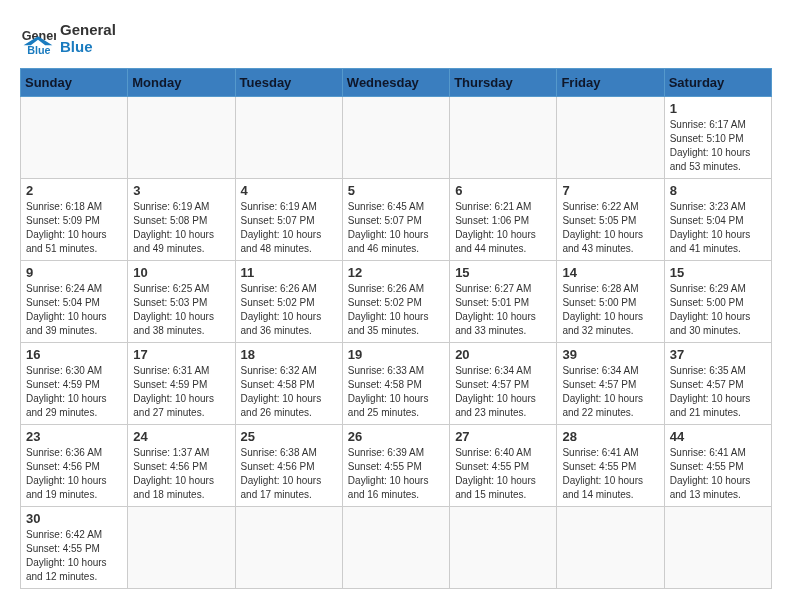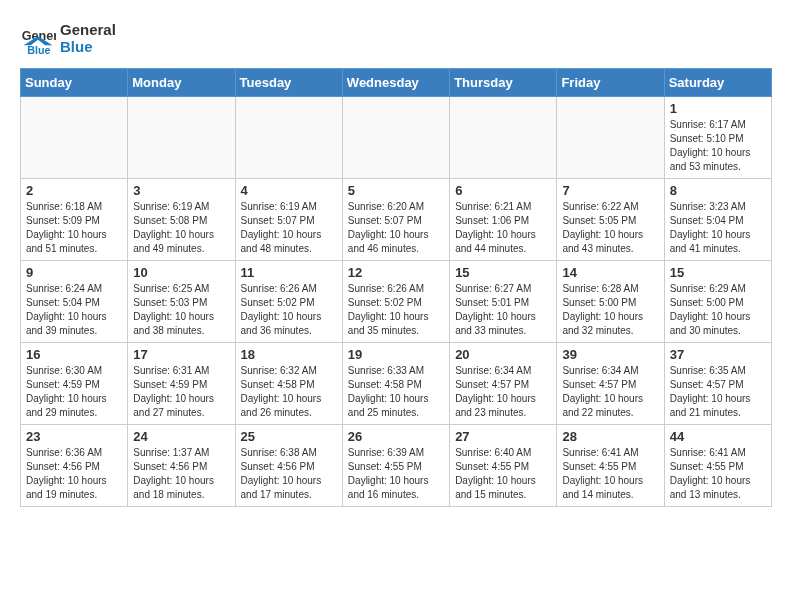--- a/index.html
+++ b/index.html
@@ -37,21 +37,21 @@
       font-size: 16px;
       color: #555;
     }
     .calendar {
       width: 100%;
       border-collapse: collapse;
       border: 1px solid #ccc;
     }
     .calendar th {
       background-color: #3a7ebf;
-      color: #ffffff;
+      color: #0f172a;
       font-size: 13px;
       font-weight: bold;
       padding: 6px 4px;
       text-align: left;
       border: 1px solid #5599cc;
     }
     .calendar td {
       width: calc(100% / 7);
       vertical-align: top;
       padding: 4px 5px;
@@ -143,21 +143,21 @@
 Daylight: 10 hours and 49 minutes.</div>
         </td>
         <td>
           <span class="day-number">4</span>
           <div class="day-info">Sunrise: 6:19 AM
 Sunset: 5:07 PM
 Daylight: 10 hours and 48 minutes.</div>
         </td>
         <td>
           <span class="day-number">5</span>
-          <div class="day-info">Sunrise: 6:20 AM
+          <div class="day-info">Sunrise: 6:45 AM
 Sunset: 5:07 PM
 Daylight: 10 hours and 46 minutes.</div>
         </td>
         <td>
           <span class="day-number">6</span>
           <div class="day-info">Sunrise: 6:21 AM
 Sunset: 1:06 PM
 Daylight: 10 hours and 44 minutes.</div>
         </td>
         <td>
@@ -298,14 +298,28 @@
 Sunset: 4:55 PM
 Daylight: 10 hours and 14 minutes.</div>
         </td>
         <td>
           <span class="day-number">44</span>
           <div class="day-info">Sunrise: 6:41 AM
 Sunset: 4:55 PM
 Daylight: 10 hours and 13 minutes.</div>
         </td>
       </tr>
+      <tr class="last-row">
+        <td>
+          <span class="day-number">30</span>
+          <div class="day-info">Sunrise: 6:42 AM
+Sunset: 4:55 PM
+Daylight: 10 hours and 12 minutes.</div>
+        </td>
+        <td class="empty"></td>
+        <td class="empty"></td>
+        <td class="empty"></td>
+        <td class="empty"></td>
+        <td class="empty"></td>
+        <td class="empty"></td>
+      </tr>
     </tbody>
 </table>
 
 </body></html>

